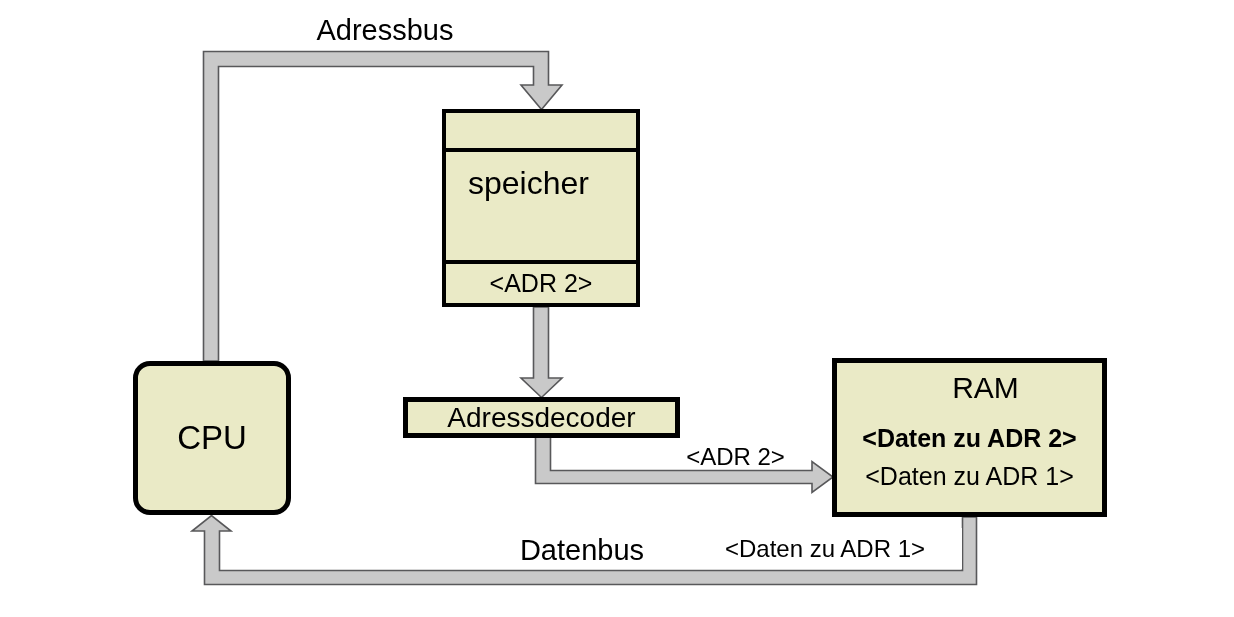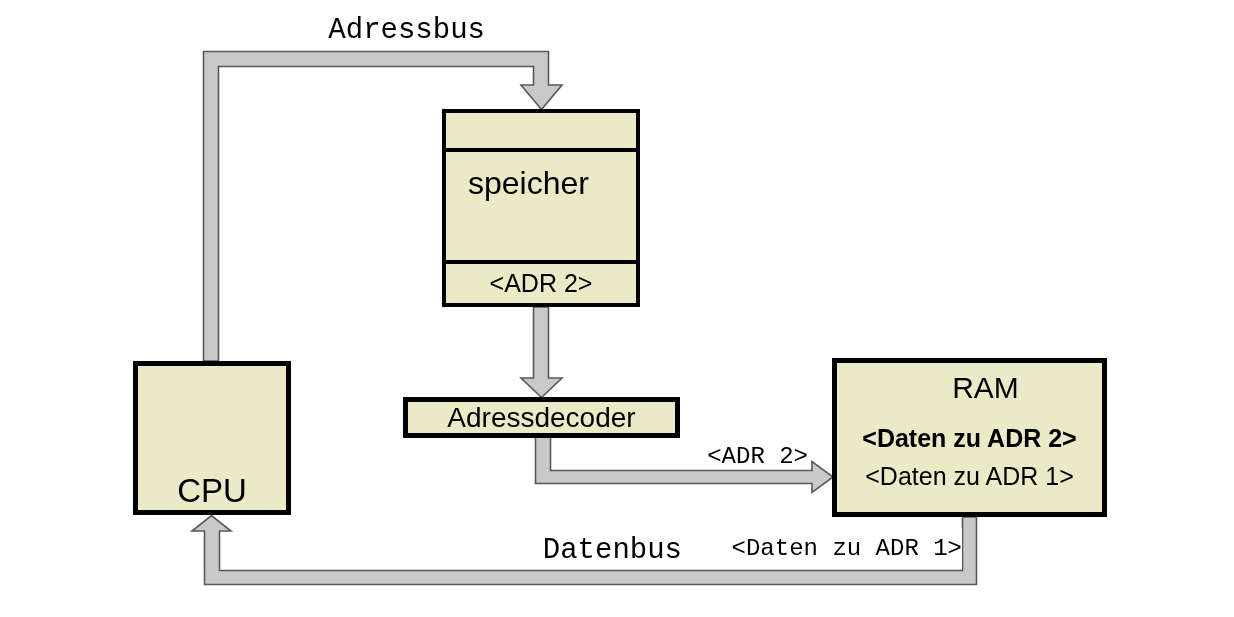--- a/index.html
+++ b/index.html
@@ -16,22 +16,23 @@
   svg.buses path { stroke: #58585a; stroke-width: 1.6; stroke-linejoin: miter; }
 
   .box {
     position: absolute;
     background: #eaeac6;
     border: 5px solid #000;
     box-sizing: border-box;
   }
   .cpu {
     left: 133px; top: 361px; width: 158px; height: 154px;
-    display: flex; align-items: flex-end; justify-content: center;
+    display: flex; align-items: center; justify-content: center;
     font-size: 33px;
+    border-radius: 17px;
   }
   .buffer {
     left: 442px; top: 109px; width: 198px; height: 198px;
     border-width: 4px;
     display: flex; flex-direction: column;
   }
   .buffer-top { height: 35px; border-bottom: 4px solid #000; }
   .buffer-mid {
     flex: 1; border-bottom: 4px solid #000;
     font-size: 32px; line-height: 39px;
@@ -49,21 +50,21 @@
   }
   .ram {
     left: 832px; top: 358px; width: 275px; height: 159px;
     text-align: center;
   }
   .ram .line { position: absolute; left: 0; right: 0; }
   .ram-title { top: 8px;  font-size: 30px; margin-left: 32px; }
   .ram-row1  { top: 61px; font-size: 25px; font-weight: bold; }
   .ram-row2  { top: 99px; font-size: 25px; }
 
-  .lbl { position: absolute; text-align: right; white-space: nowrap; font-family: Liberation Mono, monospace; }
+  .lbl { position: absolute; text-align: center; white-space: nowrap; }
   .lbl-adressbus { left: 285px; top: 14px;  width: 200px; font-size: 29px; }
   .lbl-datenbus  { left: 482px; top: 534px; width: 200px; font-size: 29px; }
   .lbl-adr2bus   { left: 663px; top: 443px; width: 145px; font-size: 24px; }
   .lbl-daten1 {
     left: 688px; top: 528px; width: 274px; height: 41px;
     line-height: 41px; font-size: 24px;
     background: #ffffff;
   }
 </style>
 </head>

